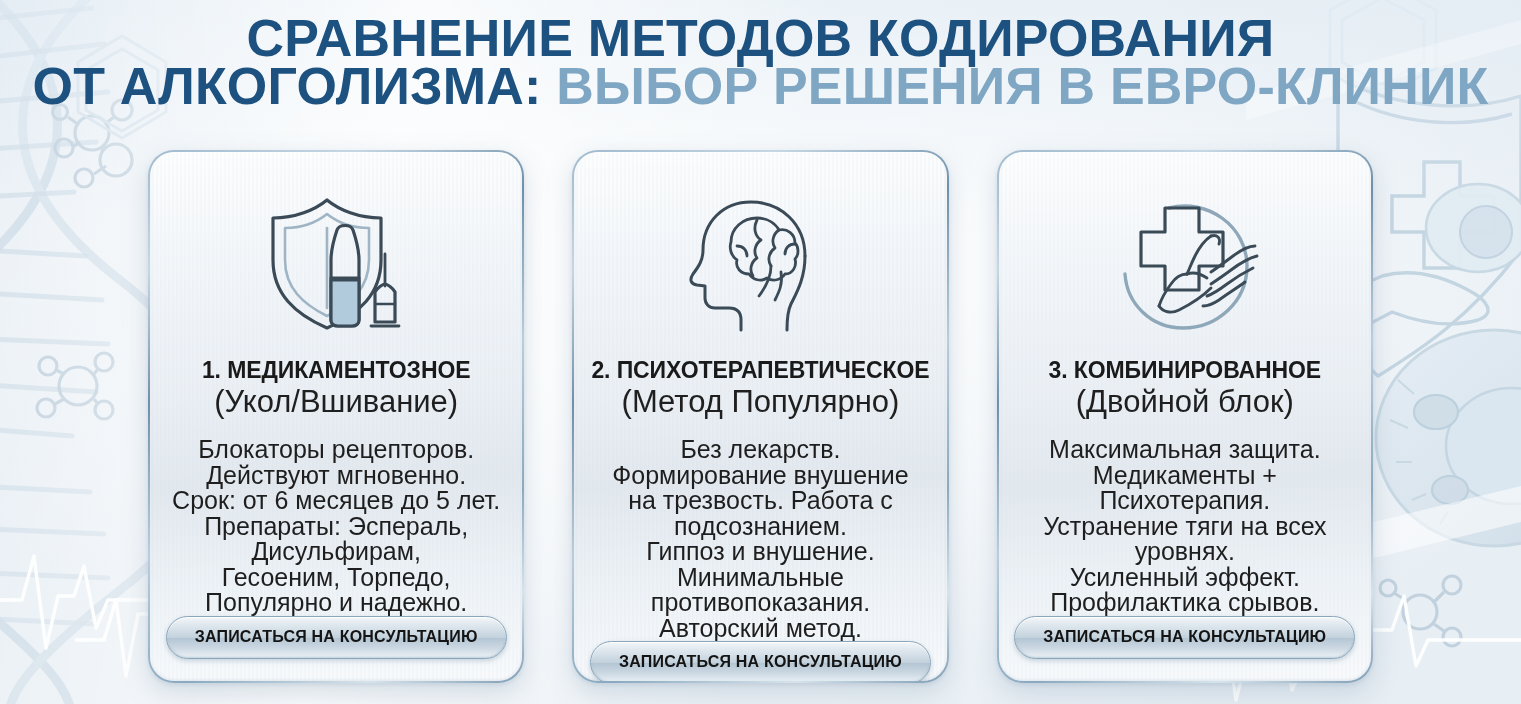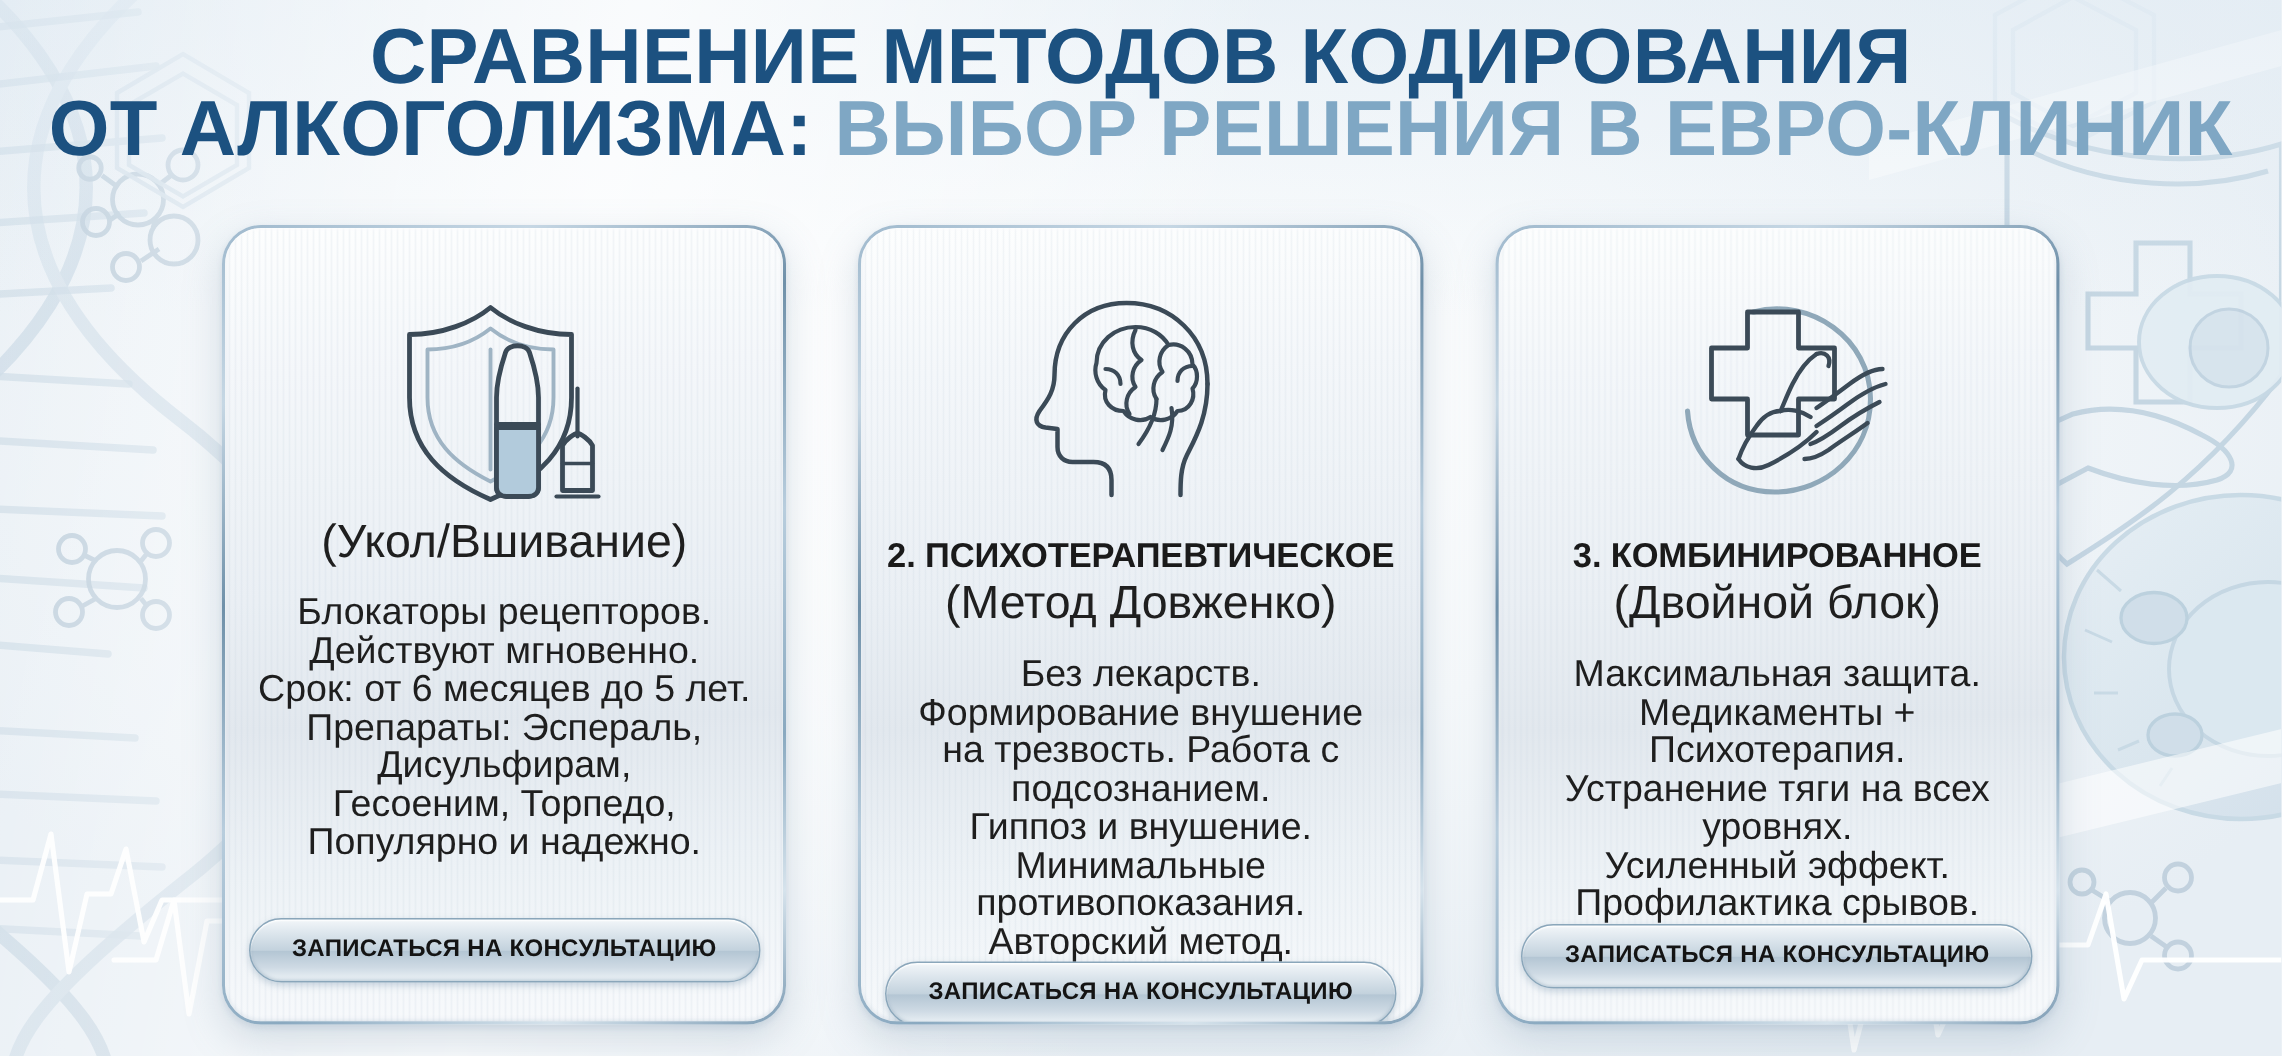--- a/index.html
+++ b/index.html
@@ -342,20 +342,21 @@
               <path d="M70 86 L98 86 L98 126 C98 130, 95 132, 91 132 L77 132 C73 132, 70 130, 70 126 Z"></path>
             </g>
             <g>
               <path d="M124 60 L124 92" stroke-width="2.8"></path>
               <path d="M114 98 C116 94, 122 90, 124 90 C126 90, 132 94, 134 98 L134 128 L114 128 Z"></path>
               <path d="M114 110 L134 110" stroke-width="2.4"></path>
               <path d="M110 132 L138 132" stroke-width="2.8"></path>
             </g>
           </svg>
         </div>
+        <div class="card-title">1. МЕДИКАМЕНТОЗНОЕ</div>
         <div class="card-subtitle">(Укол/Вшивание)</div>
         <div class="card-desc">Блокаторы рецепторов.
 Действуют мгновенно.
 Срок: от 6 месяцев до 5 лет.
 Препараты: Эспераль, Дисульфирам,
 Гесоеним, Торпедо,
 Популярно и надежно.</div>
         <div class="cta-wrap">
           <button class="cta">ЗАПИСАТЬСЯ НА КОНСУЛЬТАЦИЮ</button>
         </div>
@@ -373,21 +374,21 @@
               <path d="M72 26 C68 34, 70 42, 76 46 C70 50, 68 58, 72 64 C66 68, 64 76, 68 82"></path>
               <path d="M94 36 C88 40, 86 48, 90 54 C84 58, 82 66, 86 72"></path>
               <path d="M52 52 C58 52, 62 56, 62 62"></path>
               <path d="M110 50 C104 50, 100 54, 100 60"></path>
               <path d="M86 72 C86 84, 80 94, 74 102"></path>
               <path d="M96 78 C98 90, 94 98, 90 106"></path>
             </g>
           </svg>
         </div>
         <div class="card-title">2. ПСИХОТЕРАПЕВТИЧЕСКОЕ</div>
-        <div class="card-subtitle">(Метод Довженко)</div>
+        <div class="card-subtitle">(Метод Популярно)</div>
         <div class="card-desc">Без лекарств.
 Формирование внушение
 на трезвость. Работа с подсознанием.
 Гиппоз и внушение.
 Минимальные противопоказания.
 Авторский метод.</div>
         <div class="cta-wrap">
           <button class="cta">ЗАПИСАТЬСЯ НА КОНСУЛЬТАЦИЮ</button>
         </div>
       </div>

